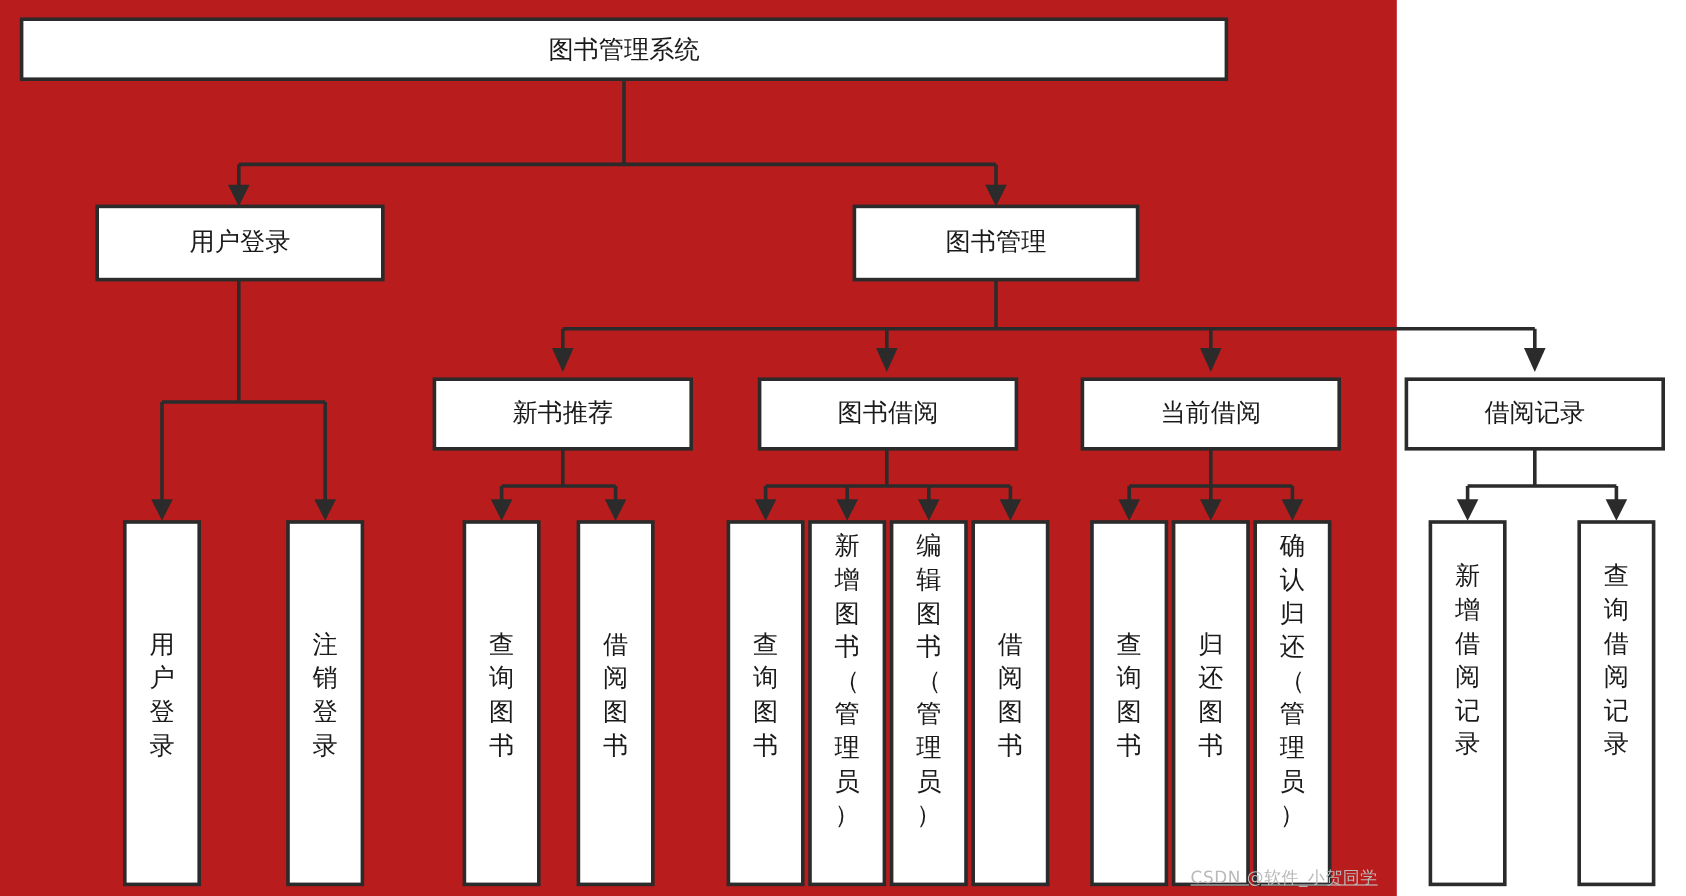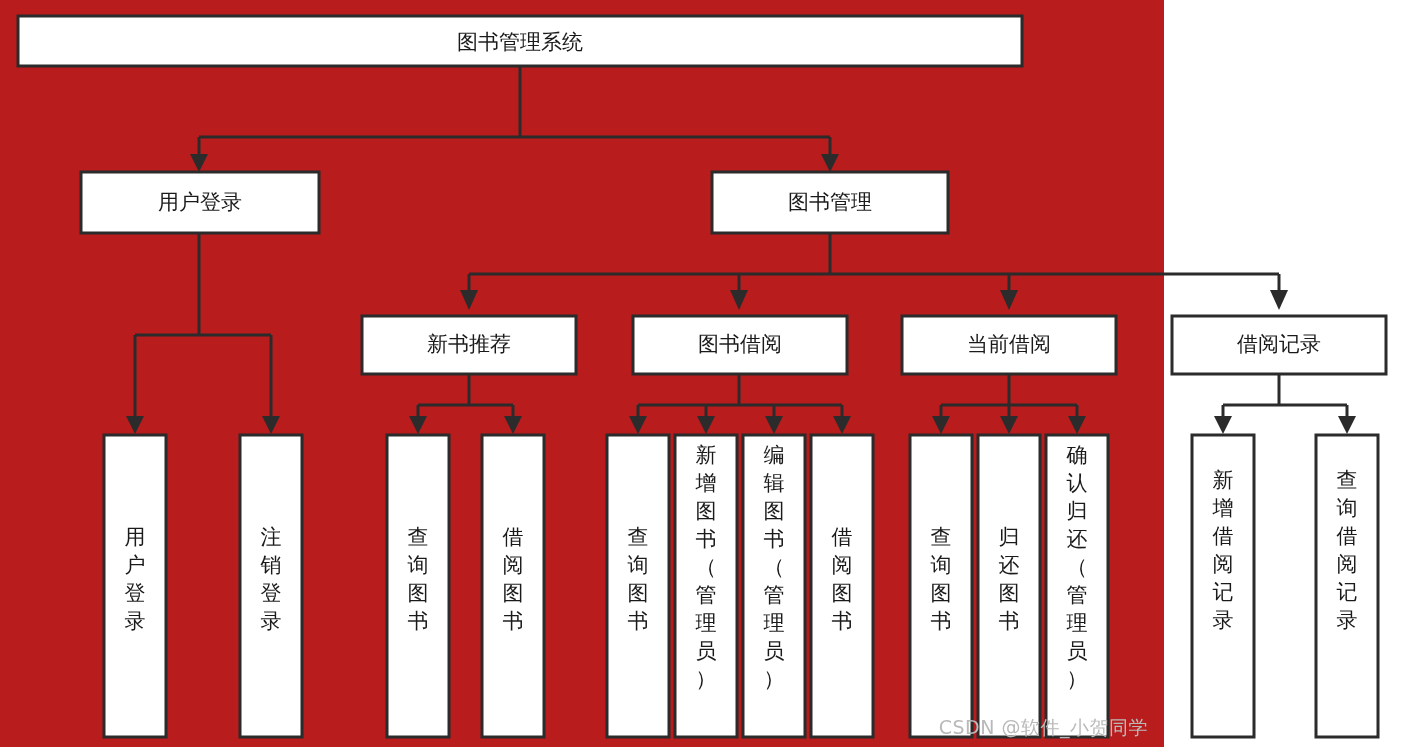--- a/index.html
+++ b/index.html
@@ -54,25 +54,26 @@
     font-family: "DejaVu Sans", "Liberation Sans", sans-serif;
     font-size: 21px;
     fill: #1a1a1a;
     text-anchor: middle;
   }
   .watermark {
     position: absolute;
     right: 16px;
     bottom: 6px;
     font-family: "DejaVu Sans", "Liberation Sans", sans-serif;
-    font-size: 19px;
+    font-size: 14px;
     color: #b9b9b9;
     white-space: nowrap;
     letter-spacing: 0.5px;
     user-select: none;
+    text-decoration: underline;
   }
 </style>
 </head>
 <body>
 
 <div id="diagram-root">
 
   <svg id="tree-svg" viewBox="0 0 1405 747" xmlns="http://www.w3.org/2000/svg">
 
     <g>

